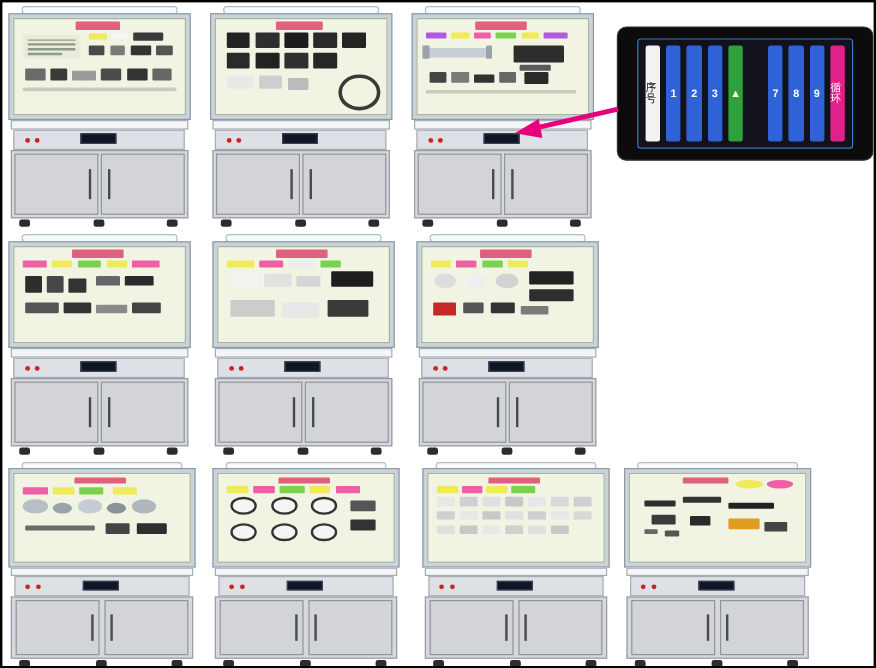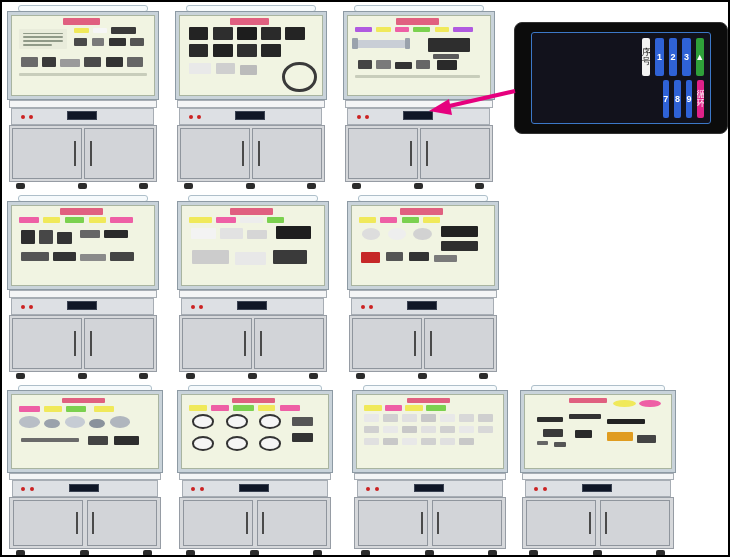--- a/index.html
+++ b/index.html
@@ -37,21 +37,21 @@
   .door.right{right:2%;}
   .handle{position:absolute;top:25%;height:50%;width:2px;background:#4a4a4a;}
   .door.left .handle{right:7%;}
   .door.right .handle{left:7%;}
   .caster{position:absolute;bottom:0;width:9px;height:6px;background:#2c2c2c;border-radius:2px;}
   
   .keypad{position:absolute;left:512px;top:20px;width:214px;height:112px;
     background:#0c0c0c;border:1px solid #333;border-radius:8px;box-sizing:border-box;}
   .keypad-screen{position:absolute;left:16px;top:9px;right:16px;bottom:9px;
     background:#12121c;border:1px solid #3c78c8;border-radius:3px;
-    padding:5px 6px;box-sizing:border-box;display:flex;flex-direction:column;gap:4px;align-items:flex-end;}
+    padding:5px 6px;box-sizing:border-box;display:flex;gap:4px;}
   .kp-row{display:flex;gap:5px;flex:1;}
   .kp-cell{flex:1;display:flex;align-items:center;justify-content:center;
     font-size:9px;line-height:1;border-radius:2px;color:#fff;overflow:hidden;}
   .kp-tag{background:#f2f2f2;color:#111;}
   .kp-num{background:#2f62d6;font-weight:bold;}
   .kp-green{background:#2fa03a;font-weight:bold;}
   .kp-pink{background:#e0218a;}
   .kp-small{background:transparent;color:#fff;font-size:7px;}
   .kp-blank{visibility:hidden;}
   

